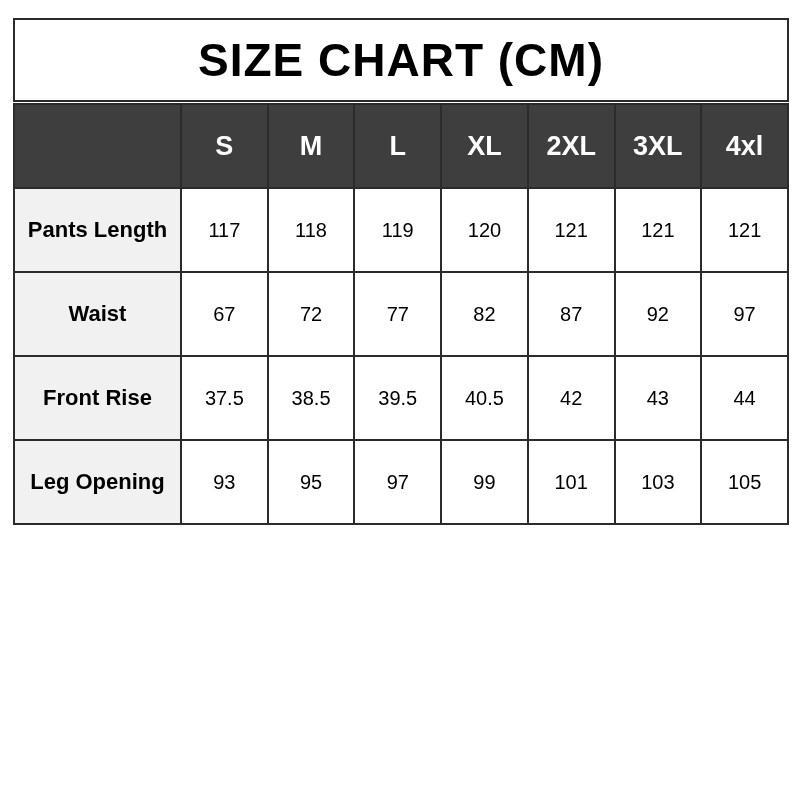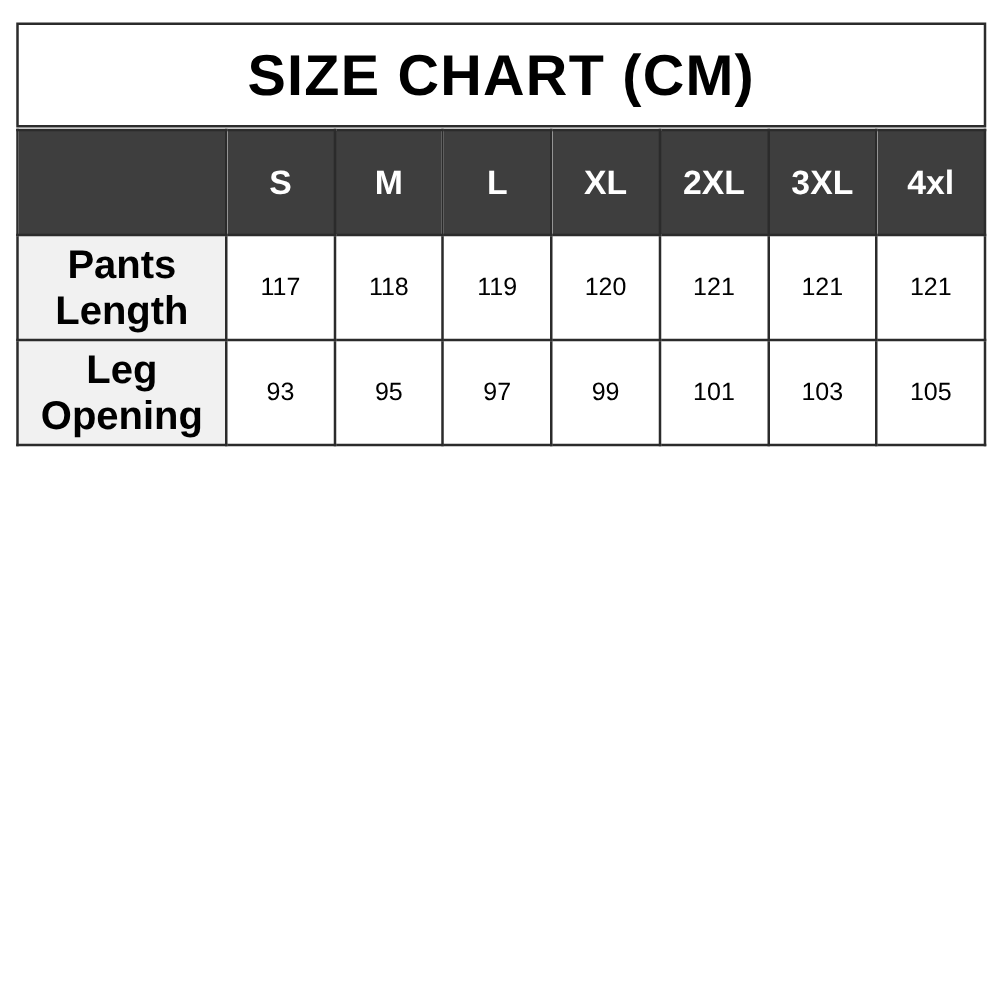--- a/index.html
+++ b/index.html
@@ -45,21 +45,21 @@
   }
   .size-table thead th {
     background: #3e3e3e;
     color: #ffffff;
     height: 82px;
     font-size: 27px;
     font-weight: bold;
   }
   .size-table tbody th.row-label {
     background: #f1f1f1;
-    font-size: 32px;
+    font-size: 22px;
     font-weight: bold;
     height: 82px;
   }
   .size-table tbody td {
     background: #ffffff;
     font-size: 20px;
     font-weight: normal;
     height: 82px;
   }
 </style>
@@ -98,20 +98,40 @@
         <th class="row-label">Pants Length</th>
         <td>117</td>
         <td>118</td>
         <td>119</td>
         <td>120</td>
         <td>121</td>
         <td>121</td>
         <td>121</td>
       </tr>
       <tr>
+        <th class="row-label">Waist</th>
+        <td>67</td>
+        <td>72</td>
+        <td>77</td>
+        <td>82</td>
+        <td>87</td>
+        <td>92</td>
+        <td>97</td>
+      </tr>
+      <tr>
+        <th class="row-label">Front Rise</th>
+        <td>37.5</td>
+        <td>38.5</td>
+        <td>39.5</td>
+        <td>40.5</td>
+        <td>42</td>
+        <td>43</td>
+        <td>44</td>
+      </tr>
+      <tr>
         <th class="row-label">Leg Opening</th>
         <td>93</td>
         <td>95</td>
         <td>97</td>
         <td>99</td>
         <td>101</td>
         <td>103</td>
         <td>105</td>
       </tr>
     </tbody>

